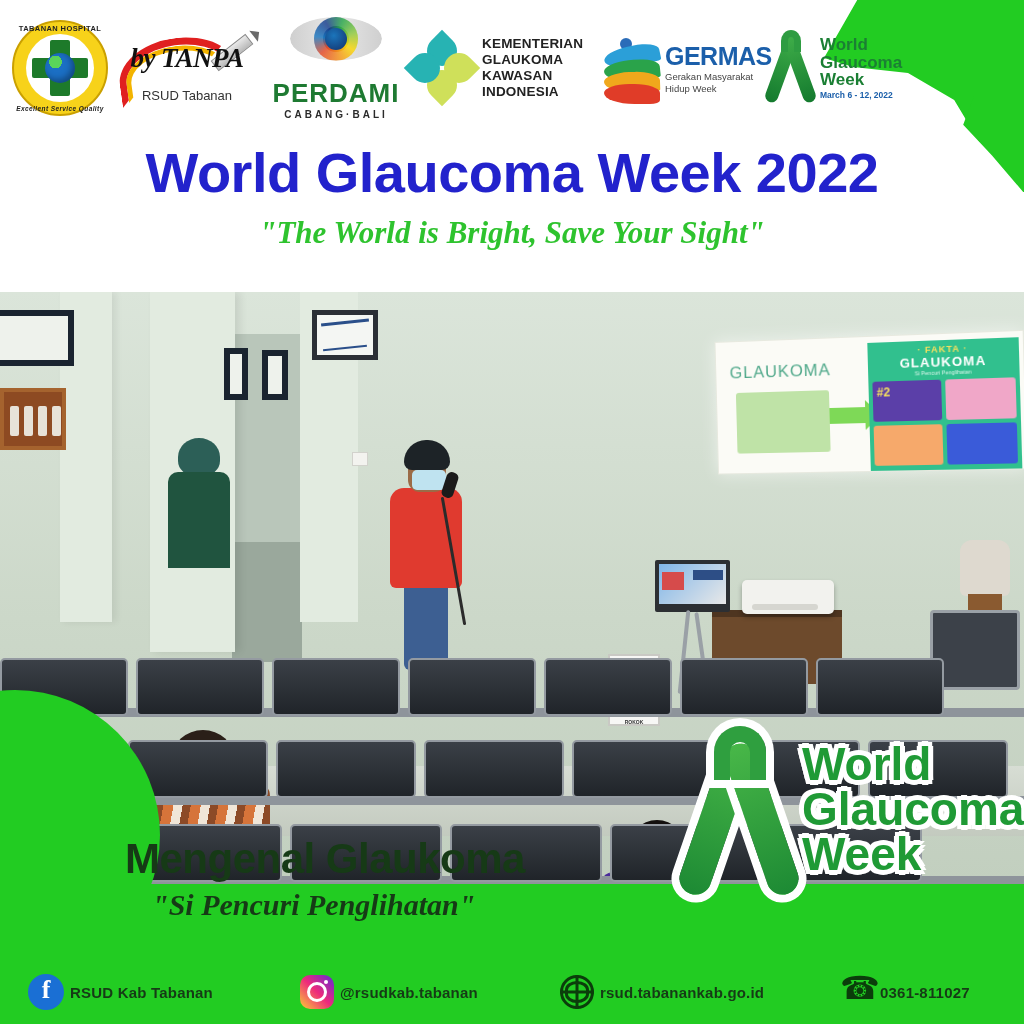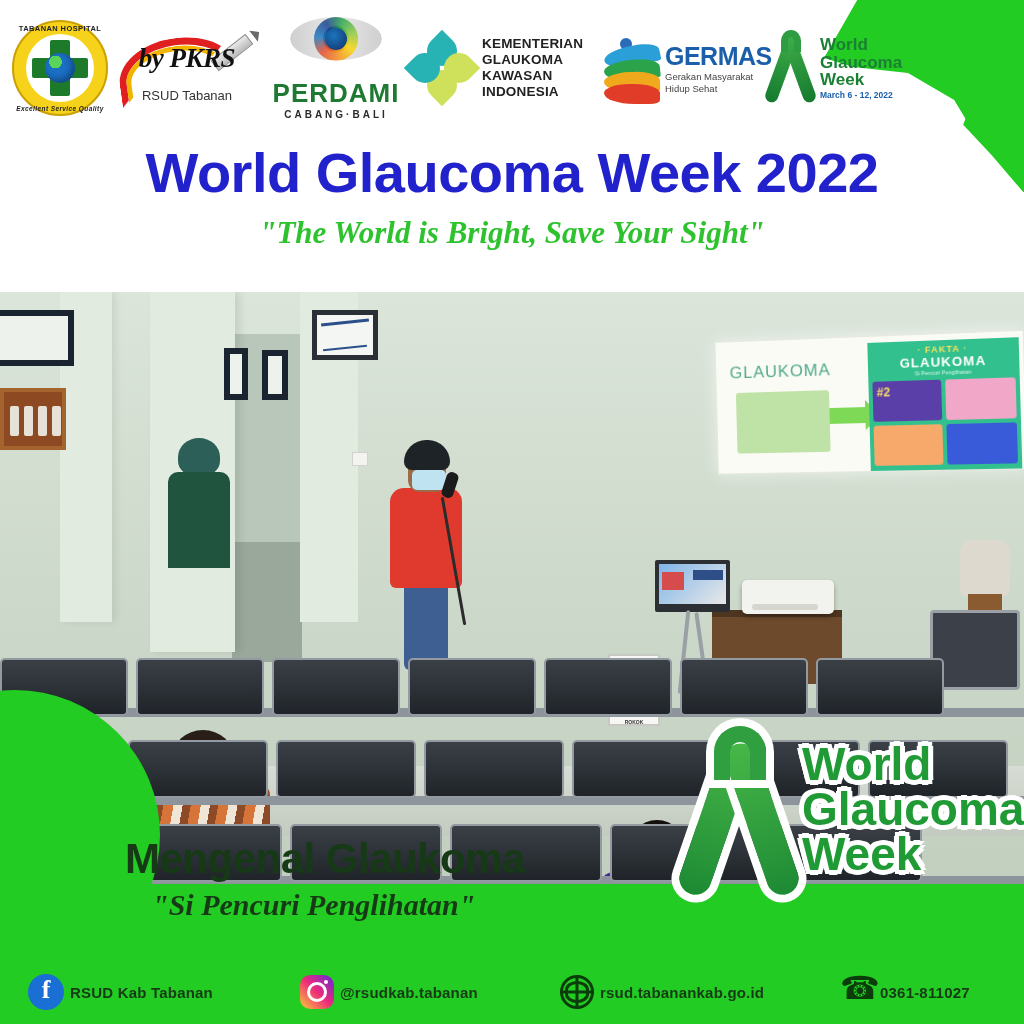--- a/index.html
+++ b/index.html
@@ -355,21 +355,21 @@
       <div class="cross"></div>
       <div class="globe"></div>
       <div class="txt-top">TABANAN HOSPITAL</div>
       <div class="txt-bot">Excellent Service Quality</div>
     </div>
 
     <div class="logo lg-pkrs">
       <div class="swoosh"></div>
       <div class="swoosh2"></div>
       <div class="pen"></div>
-      <div class="wordmark">by PKRS</div>
+      <div class="wordmark">by TANPA</div>
       <div class="sub">RSUD Tabanan</div>
     </div>
 
     <div class="logo lg-perdami">
       <div class="eye">
         <div class="iris"></div>
       </div>
       <div class="name">PERDAMI</div>
       <div class="sub">CABANG·BALI</div>
     </div>
@@ -393,21 +393,21 @@
       <div class="figure">
         <div class="head"></div>
         <div class="arc a1"></div>
           <div class="arc a2"></div>
           <div class="arc a3"></div>
           <div class="arc a4"></div>
       </div>
       <div class="gtxt">
         <div class="big">GERMAS</div>
         <div class="small">Gerakan Masyarakat</div>
-        <div class="small">Hidup Sehat</div>
+        <div class="small">Hidup Week</div>
       </div>
     </div>
 
     <div class="logo lg-wgw">
       <div class="ribbon">
         <span class="l"></span>
           <span class="r"></span>
           <div class="knot"></div>
       </div>
       <div class="wtxt">

